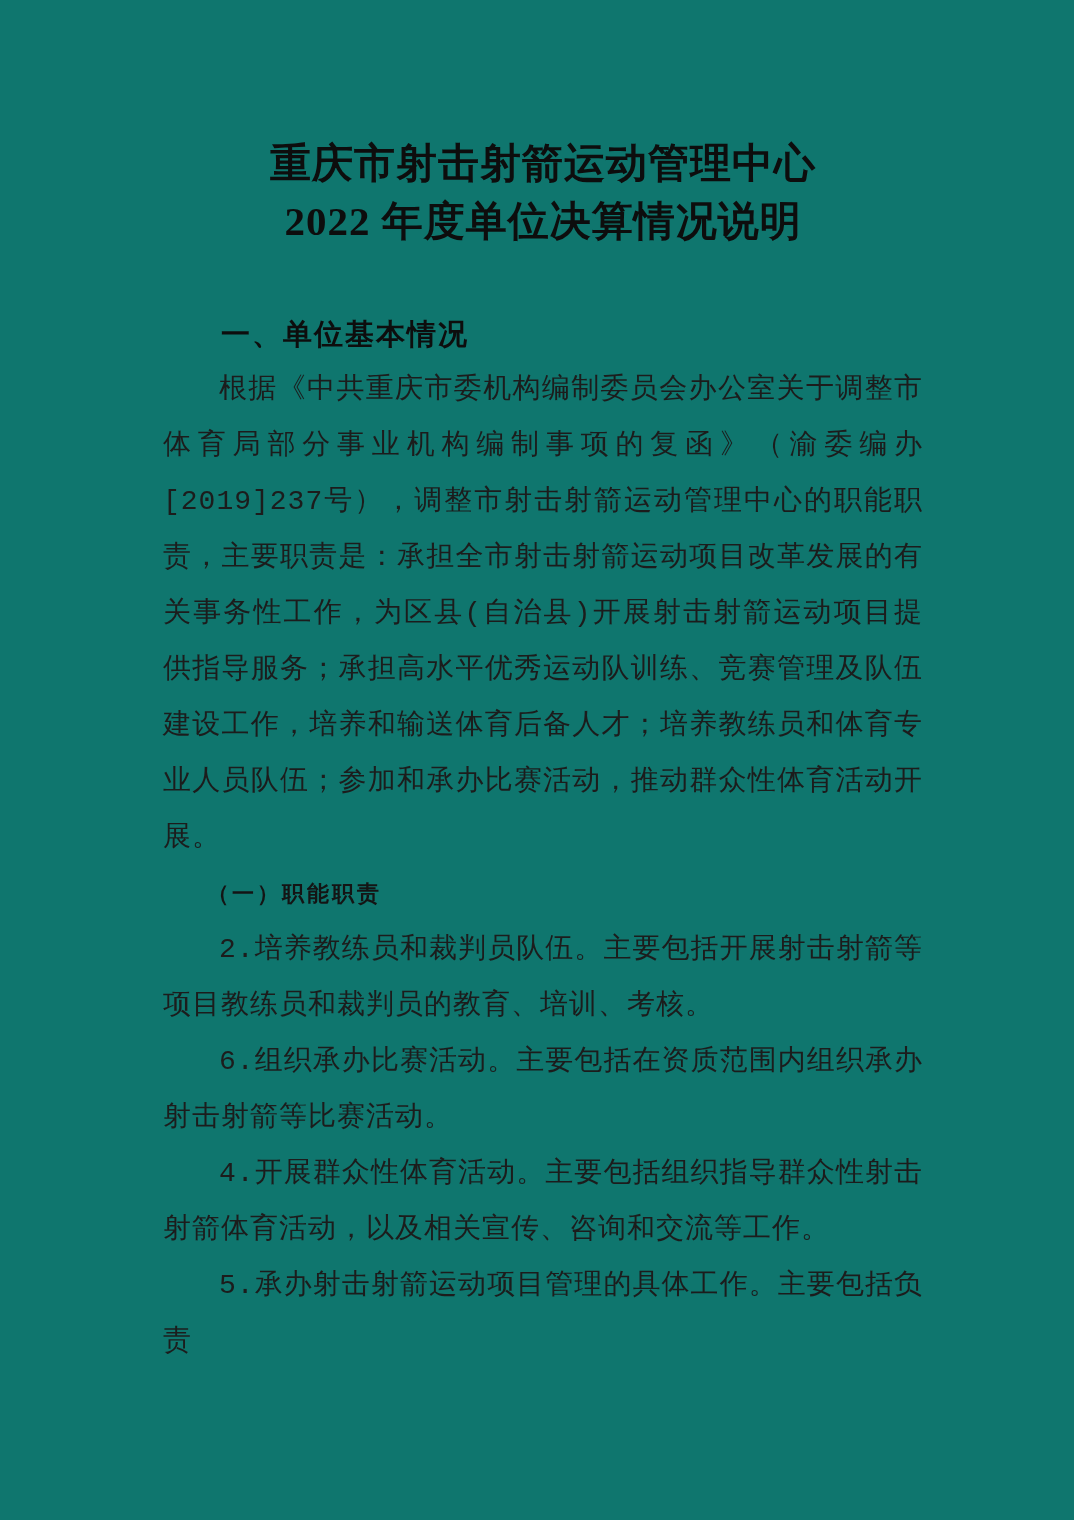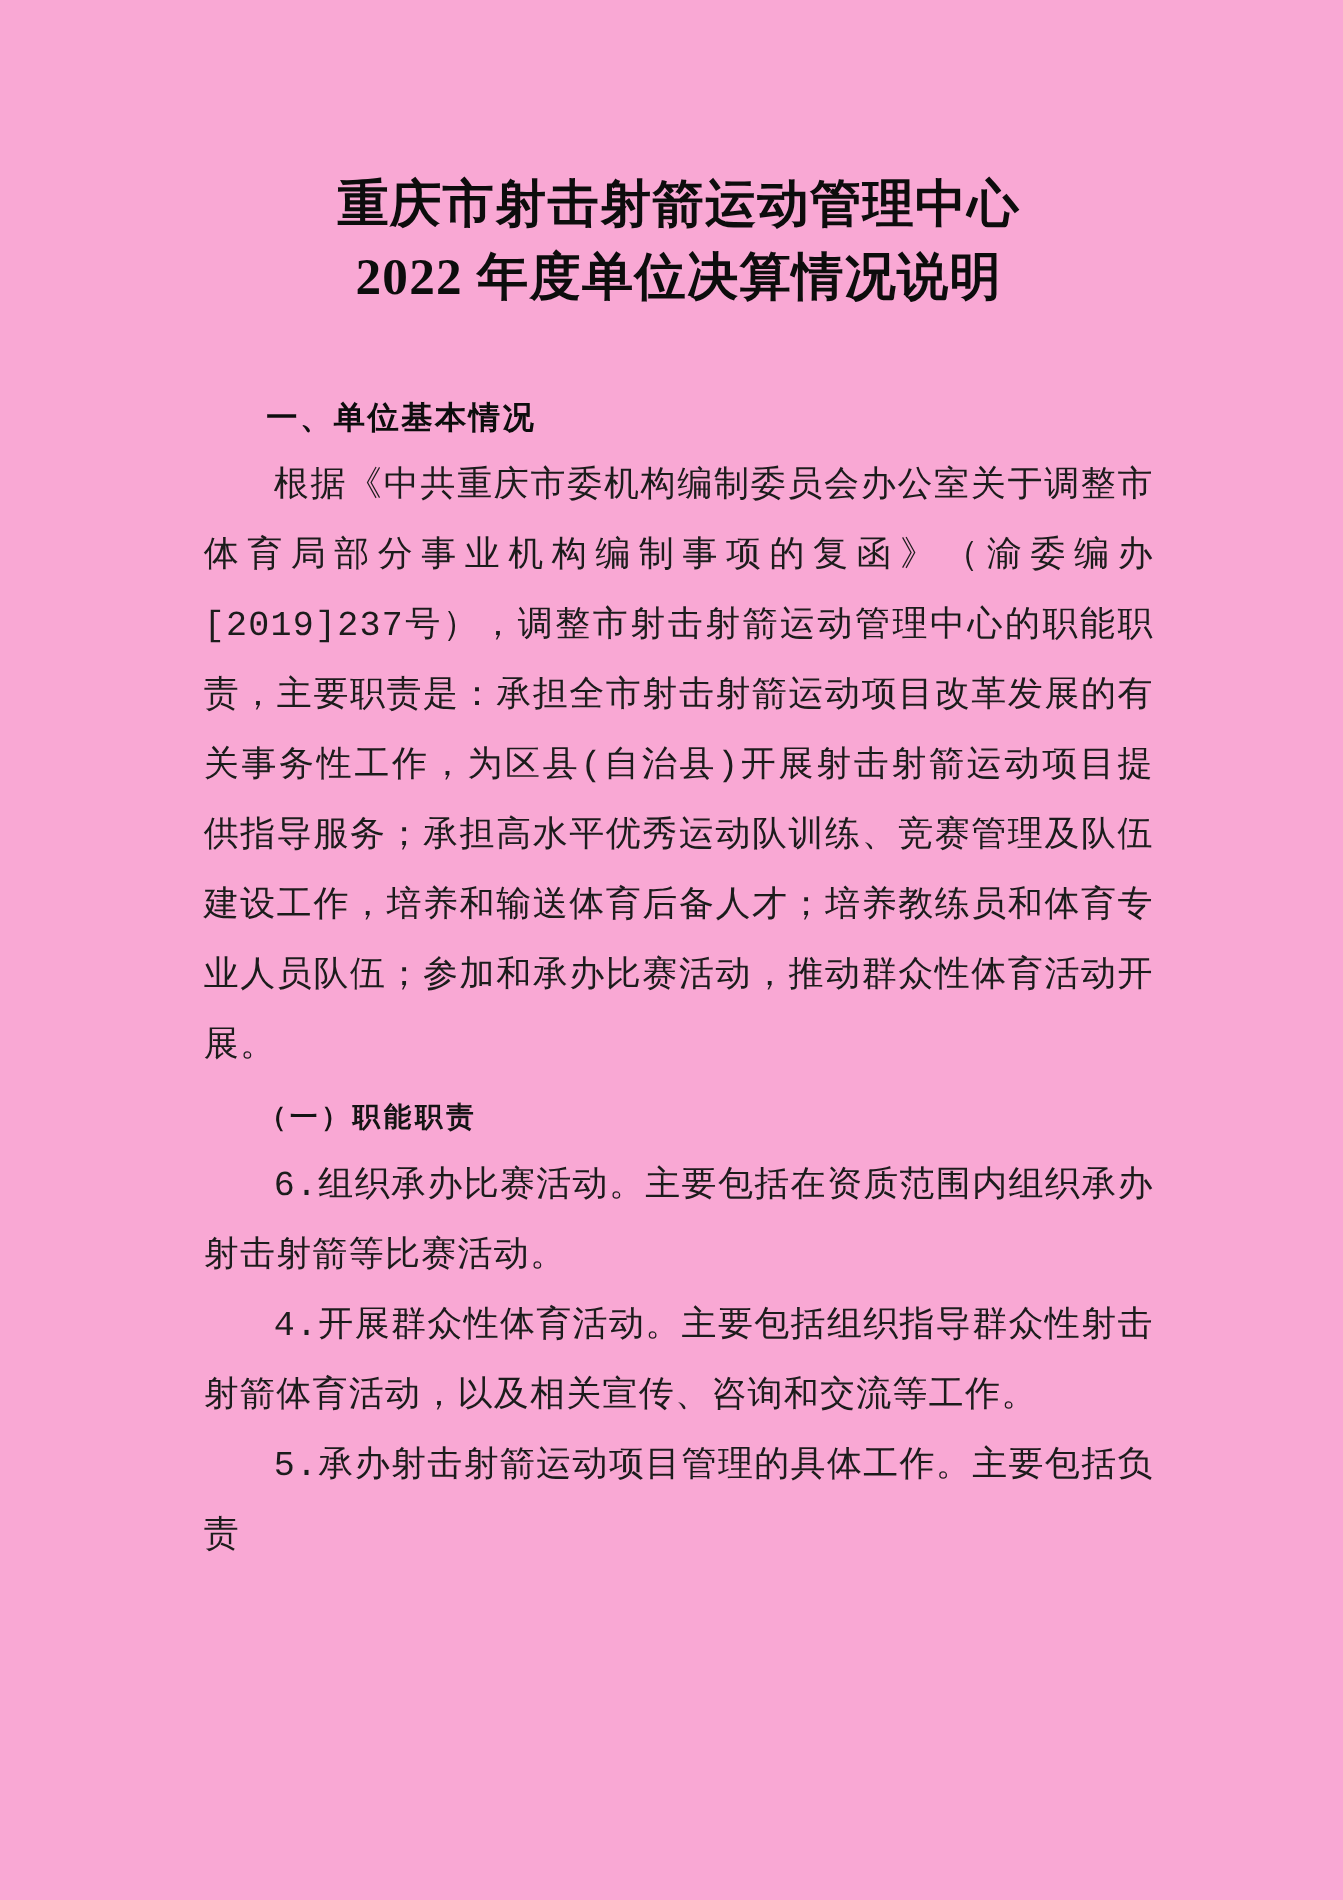--- a/index.html
+++ b/index.html
@@ -5,21 +5,21 @@
   html, body {
     margin: 0;
     padding: 0;
     background: #ffffff;
   }
   .page {
     position: relative;
     width: 1074px;
     height: 1520px;
     margin: 0 auto;
-    background: #f9a8d4;
+    background: #0f766e;
     color: #161616;
     overflow: hidden;
     font-family: "Liberation Serif", "DejaVu Serif", serif;
   }
   .content {
     position: absolute;
     left: 163px;
     top: 0;
     width: 760px;
   }
@@ -32,21 +32,21 @@
     font-weight: bold;
     letter-spacing: 1px;
     color: #0d0d0d;
   }
   .title-line {
     display: block;
     white-space: nowrap;
   }
   .heading-1 {
     margin: 56px 0 0 0;
-    font-size: 25px;
+    font-size: 29px;
     line-height: 56px;
     font-weight: bold;
     font-family: "Liberation Sans", "DejaVu Sans", sans-serif;
     letter-spacing: 2px;
     text-indent: 2em;
     color: #0d0d0d;
   }
   .heading-2 {
     margin: 0;
     font-size: 22px;
@@ -79,20 +79,21 @@
       <span class="title-line">2022 年度单位决算情况说明</span>
     </h1>
 
     <p class="heading-1">一、单位基本情况</p>
 
     <p class="para">根据《中共重庆市委机构编制委员会办公室关于调整市体育局部分事业机构编制事项的复函》（渝委编办[2019]237号），调整市射击射箭运动管理中心的职能职责，主要职责是：承担全市射击射箭运动项目改革发展的有关事务性工作，为区县(自治县)开展射击射箭运动项目提供指导服务；承担高水平优秀运动队训练、竞赛管理及队伍建设工作，培养和输送体育后备人才；培养教练员和体育专业人员队伍；参加和承办比赛活动，推动群众性体育活动开展。</p>
 
     <p class="heading-2">（一）职能职责</p>
 
 
+    <p class="para">2.培养教练员和裁判员队伍。主要包括开展射击射箭等项目教练员和裁判员的教育、培训、考核。</p>
 
     <p class="para">6.组织承办比赛活动。主要包括在资质范围内组织承办射击射箭等比赛活动。</p>
 
     <p class="para">4.开展群众性体育活动。主要包括组织指导群众性射击射箭体育活动，以及相关宣传、咨询和交流等工作。</p>
 
     <p class="para">5.承办射击射箭运动项目管理的具体工作。主要包括负责</p>
 
   </div>
 </div>
 

